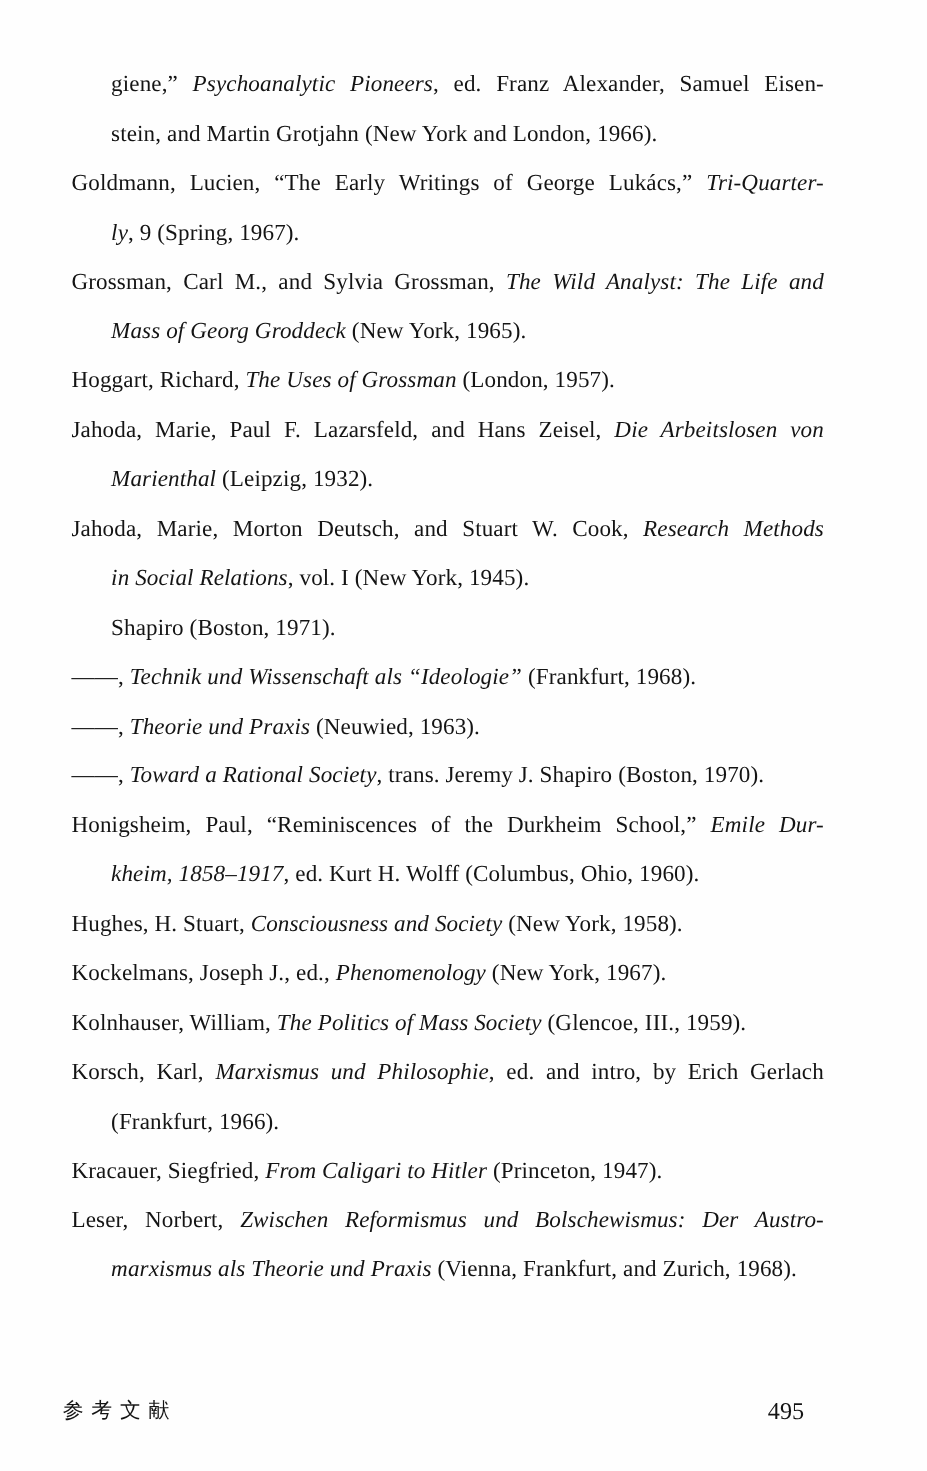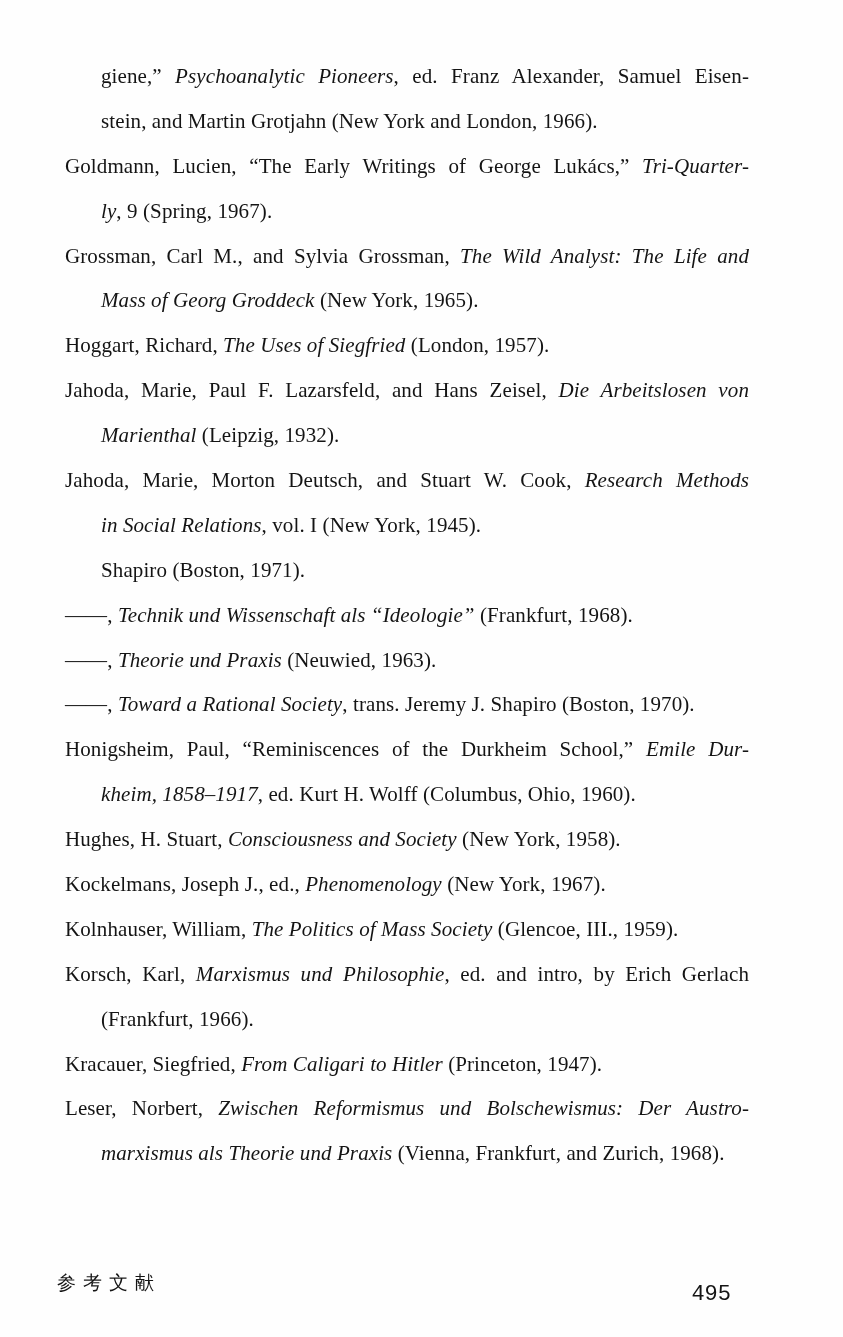--- a/index.html
+++ b/index.html
@@ -56,39 +56,38 @@
     left: 0;
     right: 0;
     font-size: 19px;
     letter-spacing: 7px;
     line-height: 30px;
     font-family: "Liberation Serif", serif;
   }
   .footer-page {
     position: absolute;
     right: 10px;
-    top: 12px;
+    top: 0;
     font-size: 22px;
     line-height: 30px;
-    font-family: Liberation Mono, monospace;
   }
 </style>
 </head>
 <body>
 
 <div class="page">
 
   <div class="bibliography">
       <div class="bib-line indent justify"><span>giene,” </span><span class="it">Psychoanalytic Pioneers</span><span>, ed. Franz Alexander, Samuel Eisen-</span></div>
       <div class="bib-line indent"><span>stein, and Martin Grotjahn (New York and London, 1966).</span></div>
       <div class="bib-line justify"><span>Goldmann, Lucien, “The Early Writings of George Lukács,” </span><span class="it">Tri-Quarter-</span></div>
       <div class="bib-line indent"><span class="it">ly</span><span>, 9 (Spring, 1967).</span></div>
       <div class="bib-line justify"><span>Grossman, Carl M., and Sylvia Grossman, </span><span class="it">The Wild Analyst: The Life and</span></div>
       <div class="bib-line indent"><span class="it">Mass of Georg Groddeck</span><span> (New York, 1965).</span></div>
-      <div class="bib-line"><span>Hoggart, Richard, </span><span class="it">The Uses of Siegfried</span><span> (London, 1957).</span></div>
+      <div class="bib-line"><span>Hoggart, Richard, </span><span class="it">The Uses of Grossman</span><span> (London, 1957).</span></div>
       <div class="bib-line justify"><span>Jahoda, Marie, Paul F. Lazarsfeld, and Hans Zeisel, </span><span class="it">Die Arbeitslosen von</span></div>
       <div class="bib-line indent"><span class="it">Marienthal</span><span> (Leipzig, 1932).</span></div>
       <div class="bib-line justify"><span>Jahoda, Marie, Morton Deutsch, and Stuart W. Cook, </span><span class="it">Research Methods</span></div>
       <div class="bib-line indent"><span class="it">in Social Relations</span><span>, vol. I (New York, 1945).</span></div>
       <div class="bib-line indent"><span>Shapiro (Boston, 1971).</span></div>
       <div class="bib-line"><span>——, </span><span class="it">Technik und Wissenschaft als “Ideologie”</span><span> (Frankfurt, 1968).</span></div>
       <div class="bib-line"><span>——, </span><span class="it">Theorie und Praxis</span><span> (Neuwied, 1963).</span></div>
       <div class="bib-line"><span>——, </span><span class="it">Toward a Rational Society</span><span>, trans. Jeremy J. Shapiro (Boston, 1970).</span></div>
       <div class="bib-line justify"><span>Honigsheim, Paul, “Reminiscences of the Durkheim School,” </span><span class="it">Emile Dur-</span></div>
       <div class="bib-line indent"><span class="it">kheim, 1858–1917</span><span>, ed. Kurt H. Wolff (Columbus, Ohio, 1960).</span></div>

